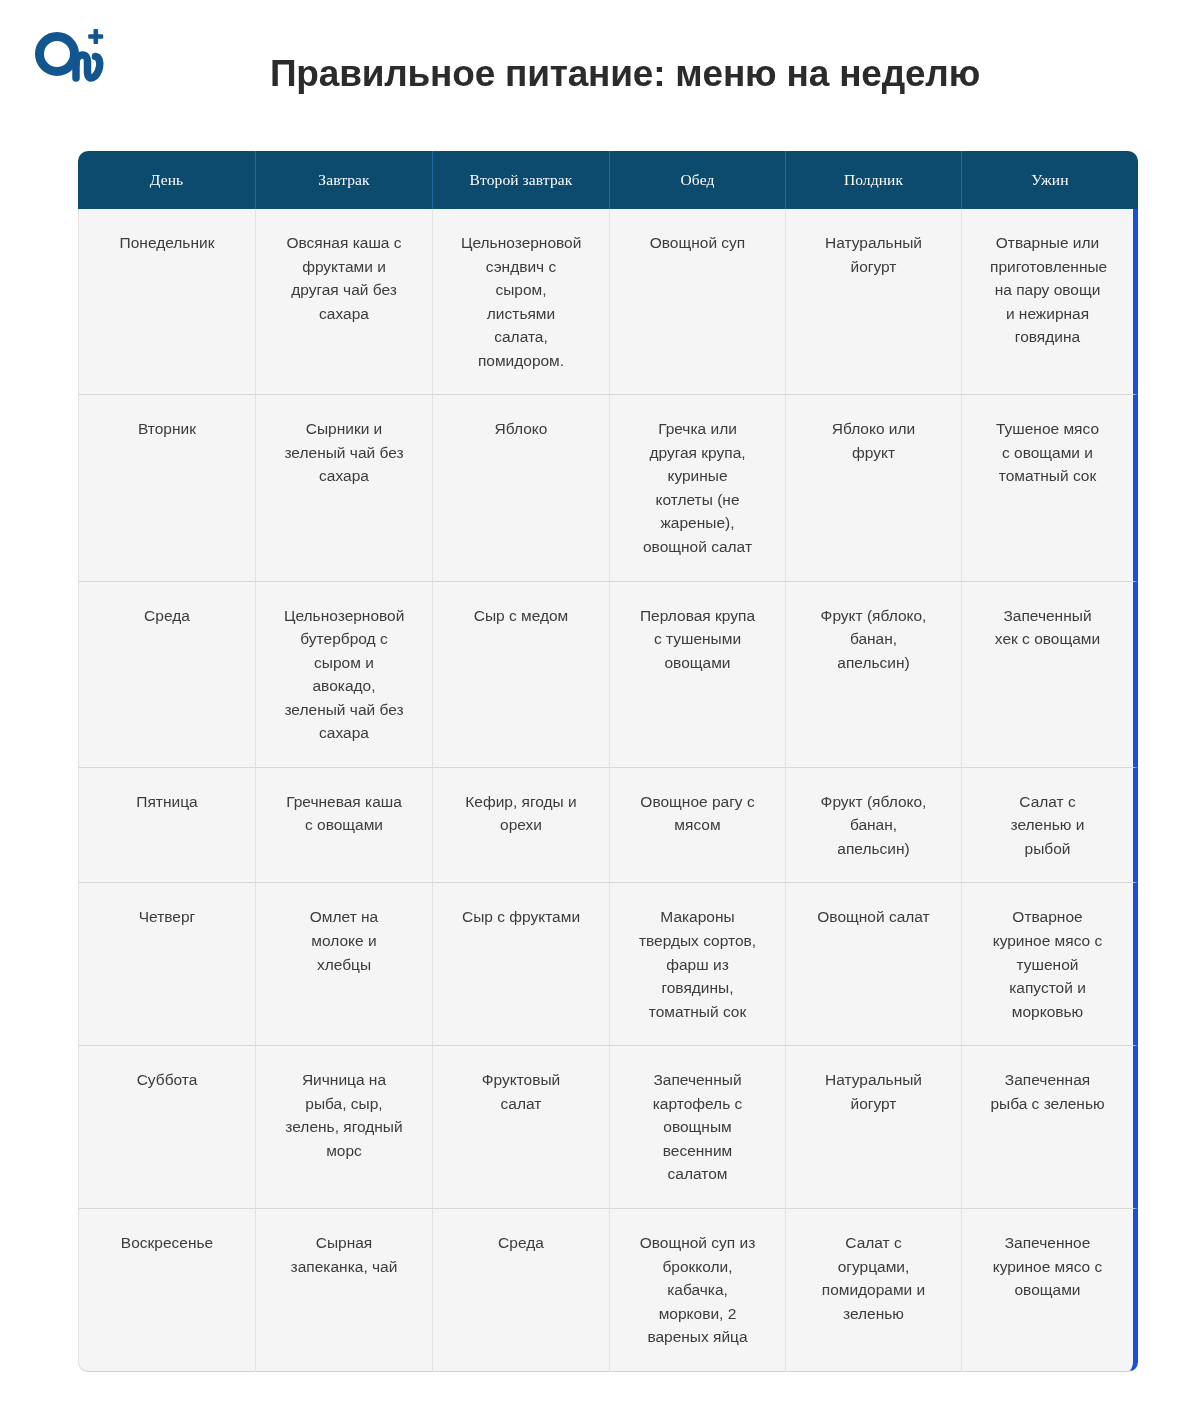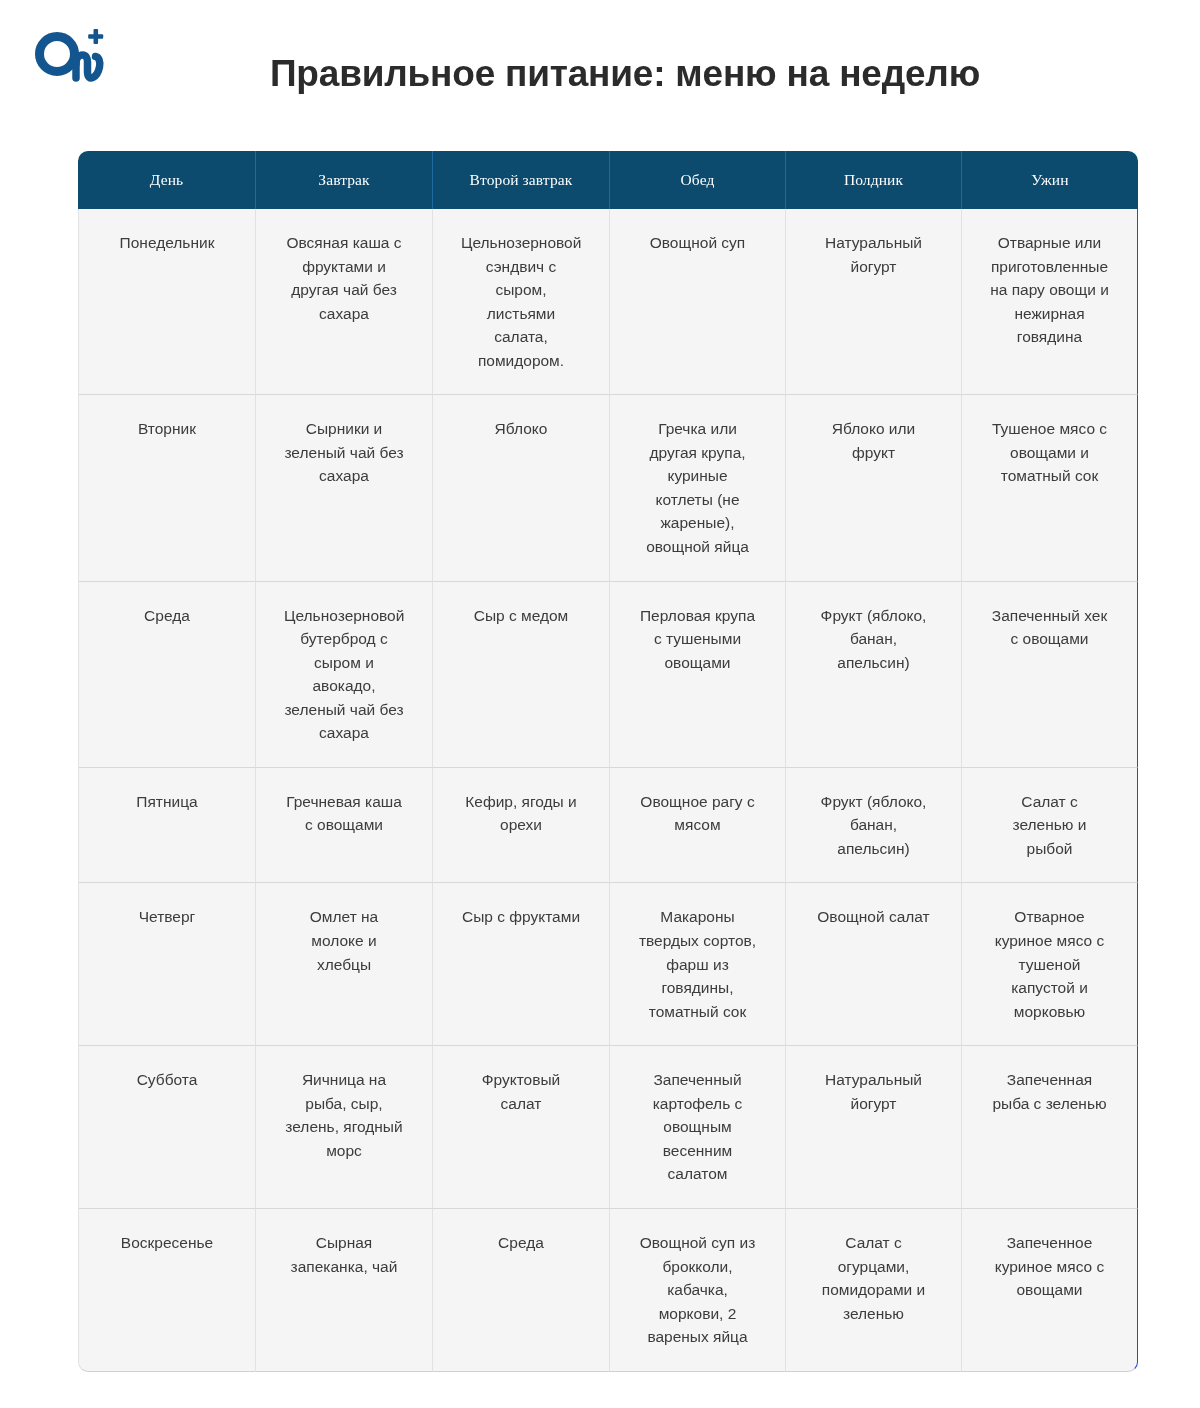--- a/index.html
+++ b/index.html
@@ -91,21 +91,21 @@
     vertical-align: top;
     line-height: 1.52;
     border-right: 1px solid #e2e2e2;
     border-bottom: 1px solid #d8d8d8;
     color: #3c3c3c;
   }
   table.menu tbody td:first-child {
     border-left: 1px solid #e2e2e2;
   }
   table.menu tbody td:last-child {
-    border-right: 1px solid #1d4ed8;
+    border-right: 5px solid #1d4ed8;
   }
   table.menu tbody tr:last-child td {
     border-bottom: 1px solid #d0d0d0;
   }
   table.menu tbody tr:last-child td:first-child { border-bottom-left-radius: 10px; }
   table.menu tbody tr:last-child td:last-child  { border-bottom-right-radius: 10px; }
 
   
   col.c-day   { width: 178px; }
   col.c-br    { width: 177px; }
@@ -188,21 +188,21 @@
           <td>
               <span class="cell-text">Вторник</span>
             </td>
           <td>
               <span class="cell-text">Сырники и зеленый чай без сахара</span>
             </td>
           <td>
               <span class="cell-text">Яблоко</span>
             </td>
           <td>
-              <span class="cell-text">Гречка или другая крупа, куриные котлеты (не жареные), овощной яйца</span>
+              <span class="cell-text">Гречка или другая крупа, куриные котлеты (не жареные), овощной салат</span>
             </td>
           <td>
               <span class="cell-text">Яблоко или фрукт</span>
             </td>
           <td>
               <span class="cell-text">Тушеное мясо с овощами и томатный сок</span>
             </td>
         </tr>
 
         <tr>

